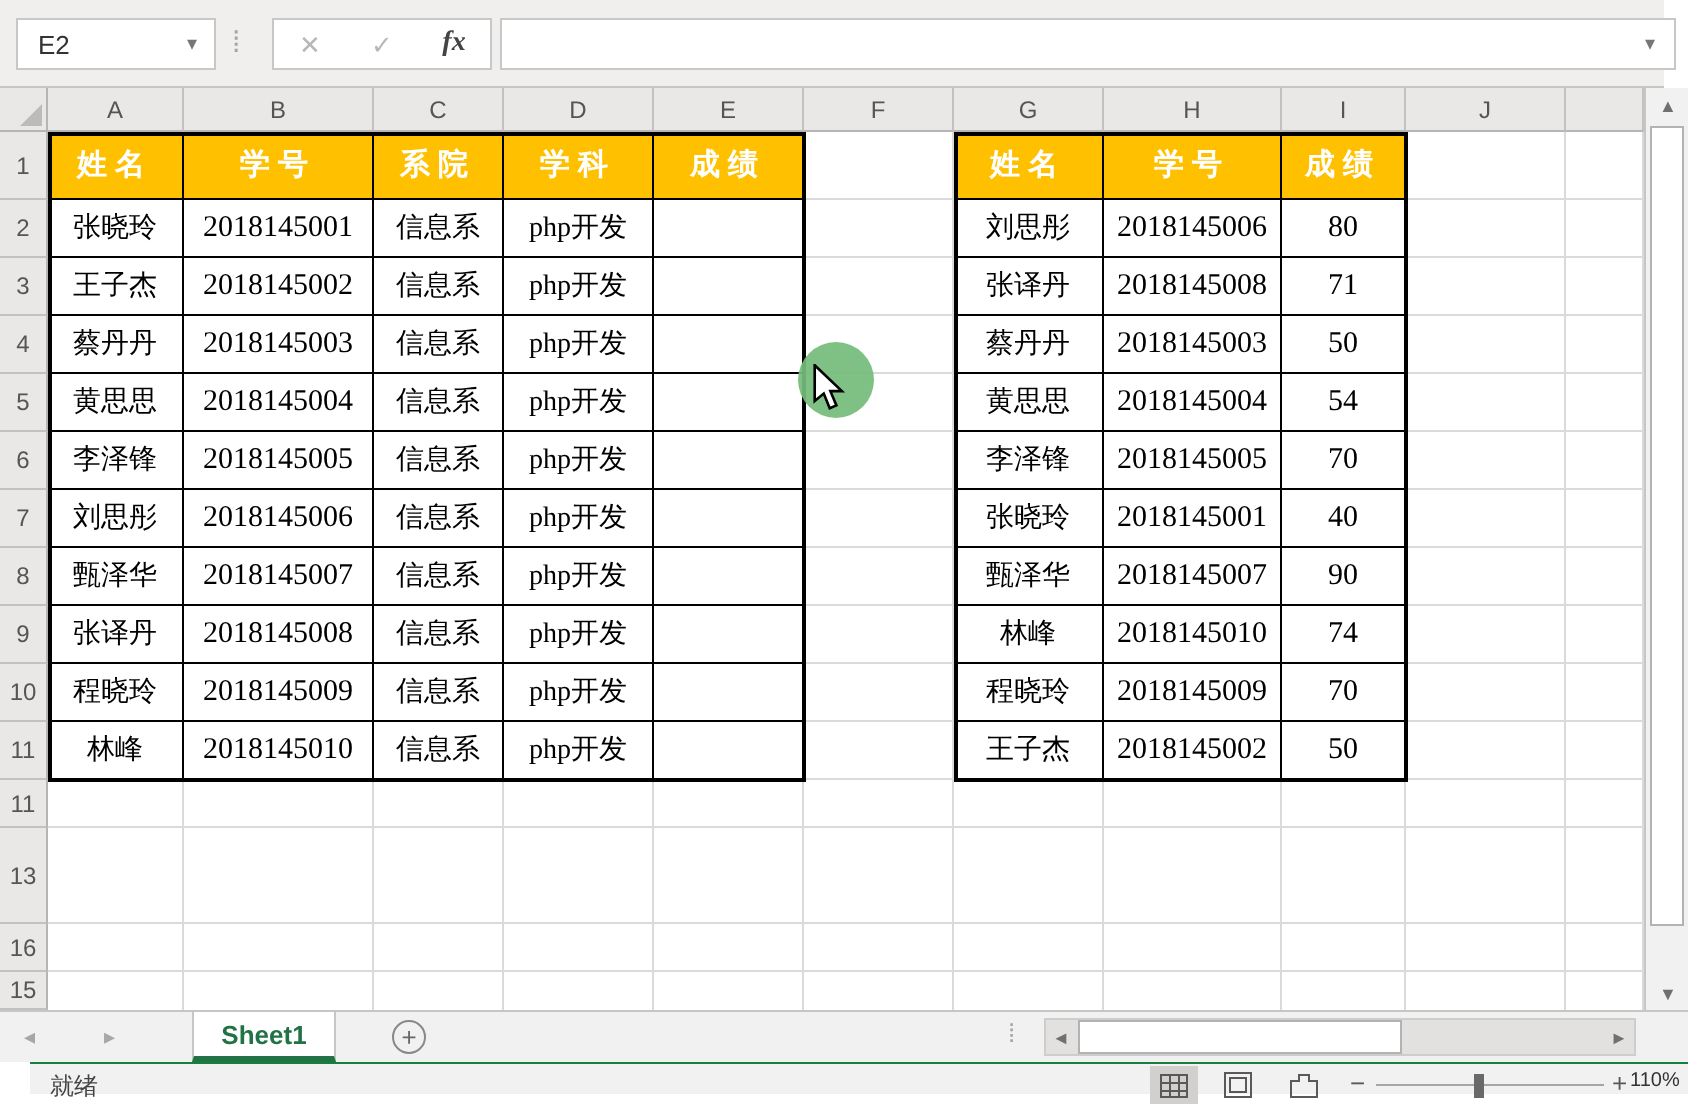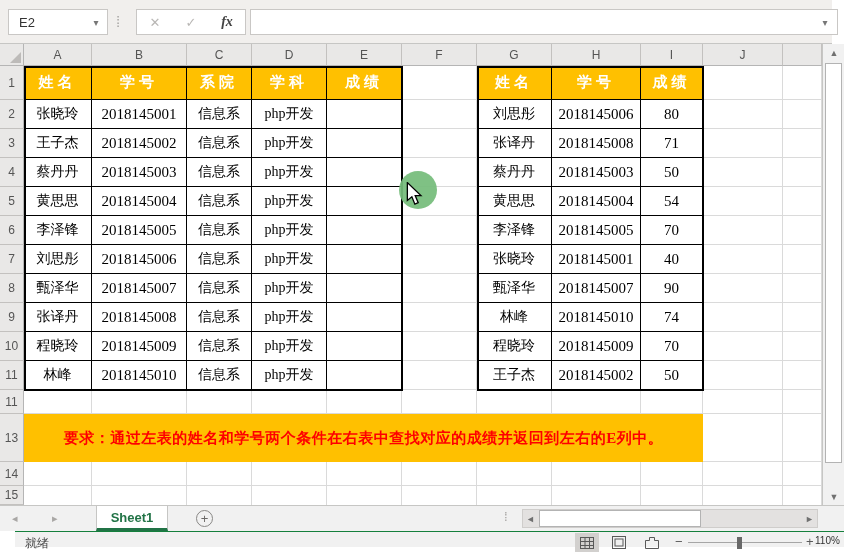--- a/index.html
+++ b/index.html
@@ -113,21 +113,21 @@
       <div class="rowh" style="top: 158px; height: 29px;">4</div>
       <div class="rowh" style="top: 187px; height: 29px;">5</div>
       <div class="rowh" style="top: 216px; height: 29px;">6</div>
       <div class="rowh" style="top: 245px; height: 29px;">7</div>
       <div class="rowh" style="top: 274px; height: 29px;">8</div>
       <div class="rowh" style="top: 303px; height: 29px;">9</div>
       <div class="rowh" style="top: 332px; height: 29px;">10</div>
       <div class="rowh" style="top: 361px; height: 29px;">11</div>
       <div class="rowh" style="top: 390px; height: 24px;">11</div>
       <div class="rowh" style="top: 414px; height: 48px;">13</div>
-      <div class="rowh" style="top: 462px; height: 24px;">14</div>
+      <div class="rowh" style="top: 462px; height: 24px;">16</div>
       <div class="rowh" style="top: 486px; height: 19px;">15</div>
       <div class="gcell" style="left: 24px; top: 66px; width: 68px; height: 34px;"></div>
       <div class="gcell" style="left: 92px; top: 66px; width: 95px; height: 34px;"></div>
       <div class="gcell" style="left: 187px; top: 66px; width: 65px; height: 34px;"></div>
       <div class="gcell" style="left: 252px; top: 66px; width: 75px; height: 34px;"></div>
       <div class="gcell" style="left: 327px; top: 66px; width: 75px; height: 34px;"></div>
       <div class="gcell" style="left: 402px; top: 66px; width: 75px; height: 34px;"></div>
       <div class="gcell" style="left: 477px; top: 66px; width: 75px; height: 34px;"></div>
       <div class="gcell" style="left: 552px; top: 66px; width: 89px; height: 34px;"></div>
       <div class="gcell" style="left: 641px; top: 66px; width: 62px; height: 34px;"></div>
@@ -372,23 +372,20 @@
       <div class="tcell num" style="left: 641px; top: 303px; width: 62px; height: 29px;">74</div>
       <div class="tcell" style="left: 477px; top: 332px; width: 75px; height: 29px;">程晓玲</div>
       <div class="tcell num" style="left: 552px; top: 332px; width: 89px; height: 29px;">2018145009</div>
       <div class="tcell num" style="left: 641px; top: 332px; width: 62px; height: 29px;">70</div>
       <div class="tcell" style="left: 477px; top: 361px; width: 75px; height: 29px;">王子杰</div>
       <div class="tcell num" style="left: 552px; top: 361px; width: 89px; height: 29px;">2018145002</div>
       <div class="tcell num" style="left: 641px; top: 361px; width: 62px; height: 29px;">50</div>
       <div class="toutline" style="left: 477px; top: 66px; width: 227px; height: 325px;"></div>
     </div>
 
-  <div id="banner">
-    <span>要求：通过左表的姓名和学号两个条件在右表中查找对应的成绩并返回到左右的E列中。</span>
-  </div>
 
   <div id="clickdot"></div>
   <svg id="cursor" width="17" height="25" viewBox="0 0 14 21">
     <path d="M1,0.5 L1,15.5 L4.8,12.4 L7.3,18.6 L10.1,17.4 L7.6,11.4 L12.4,11.4 Z" fill="#fff" stroke="#000" stroke-width="1.1"></path>
   </svg>
 
   <div id="vscroll">
     <div class="varrow" style="top:0;">▲</div>
     <div id="vthumb"></div>
     <div class="varrow" style="bottom:0;">▼</div>

